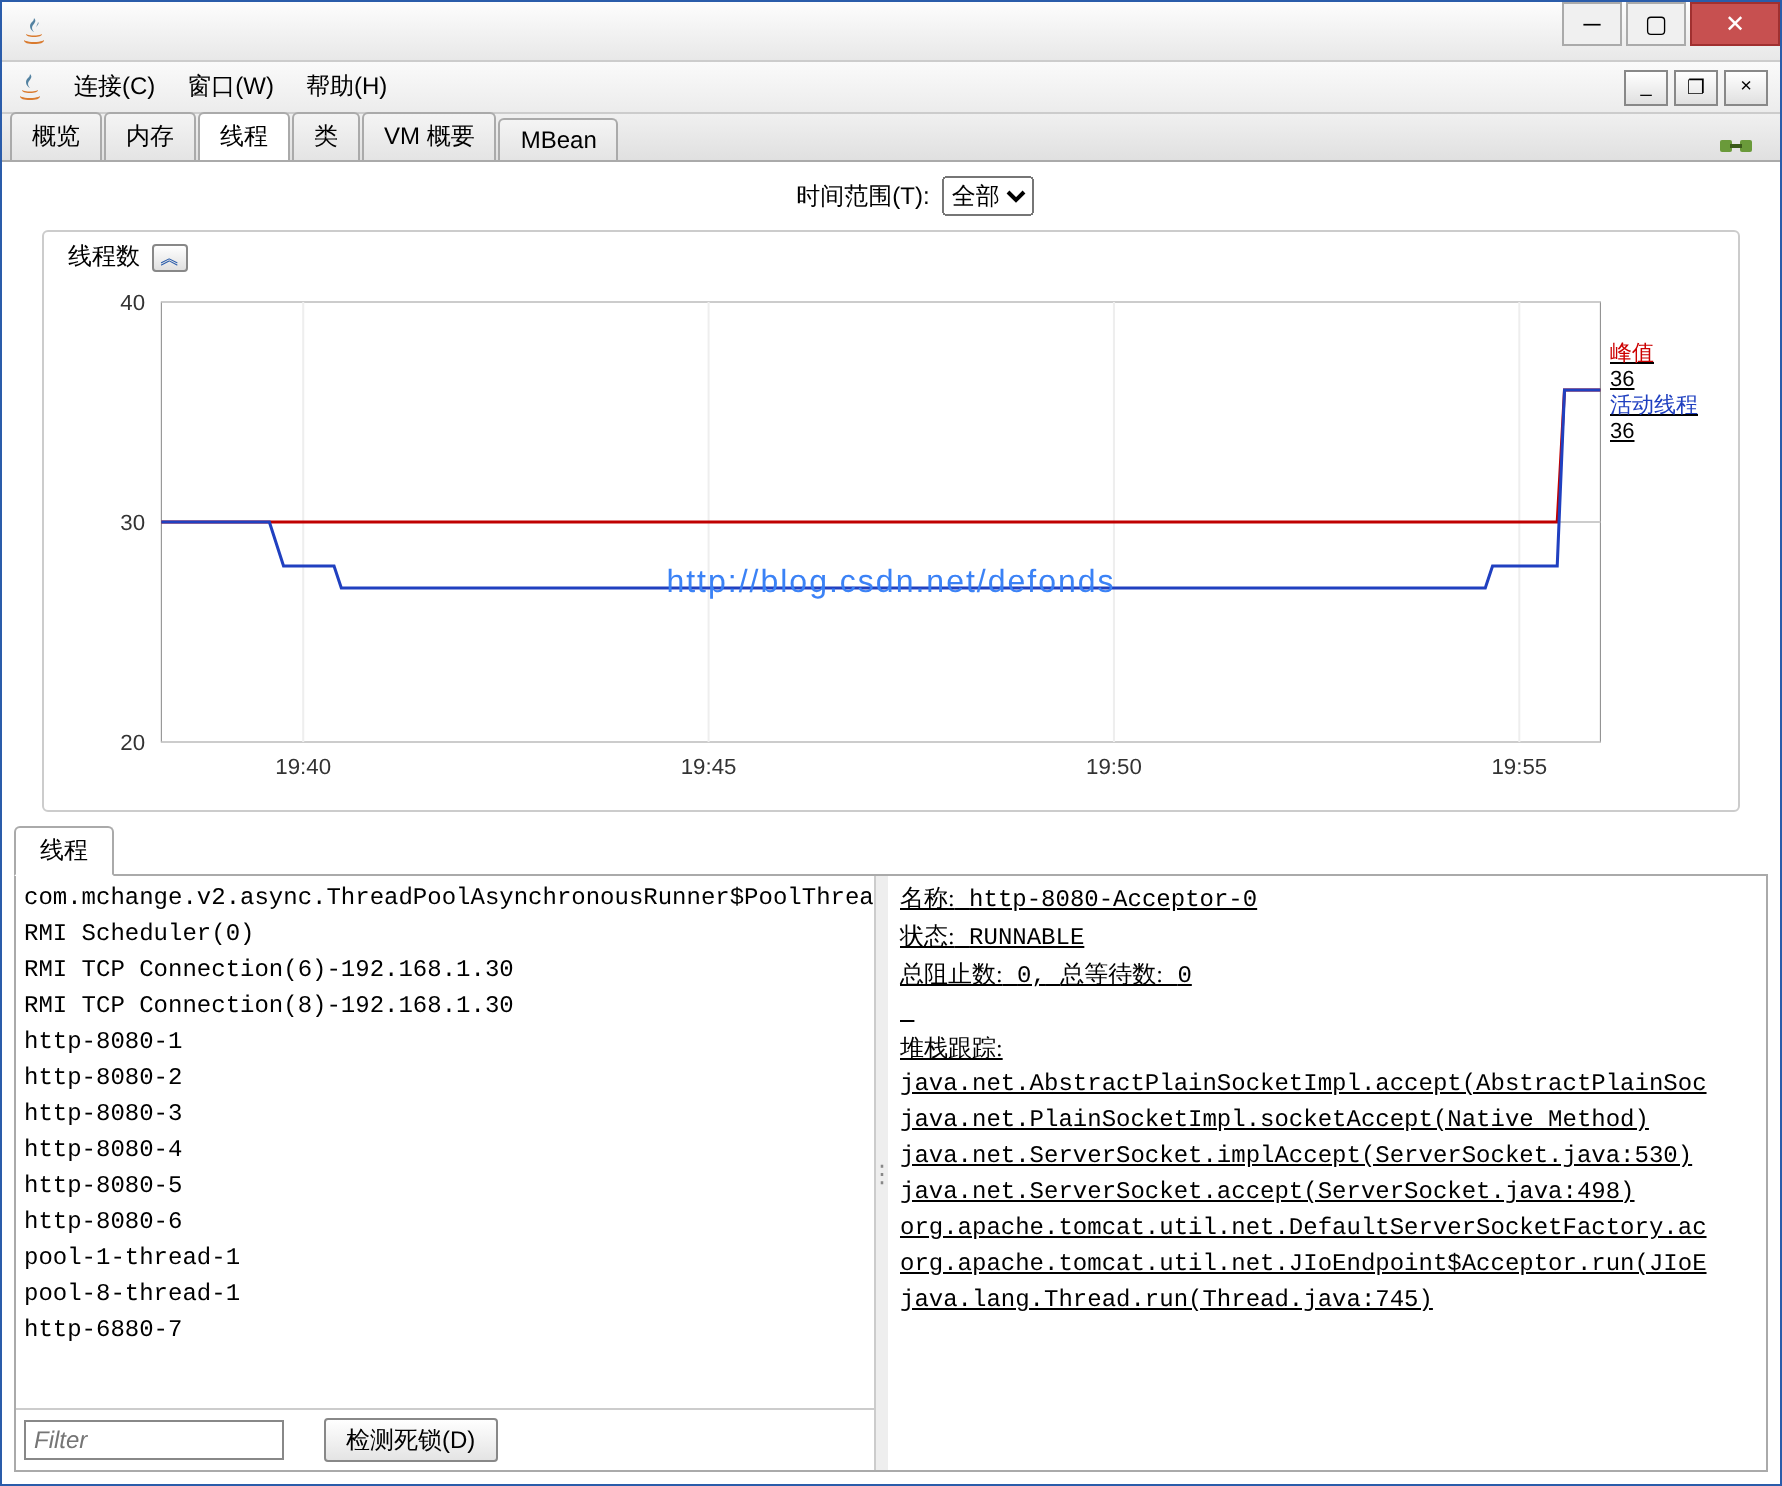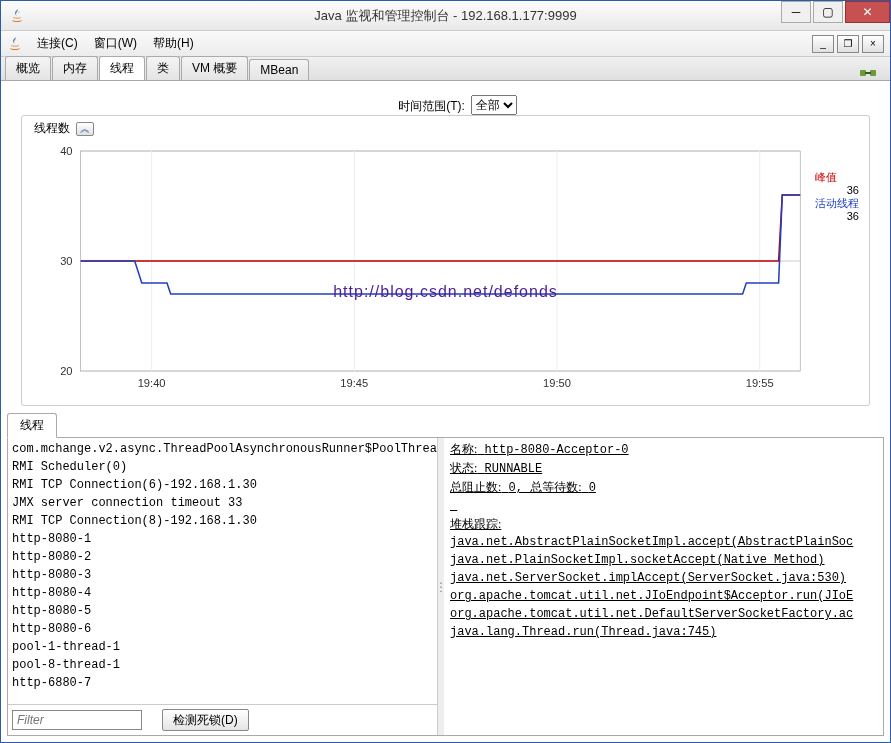--- a/index.html
+++ b/index.html
@@ -14,32 +14,32 @@
 .menubar { height: 26px; background: linear-gradient(#fafafa, #ececec); display: flex; align-items: center; padding: 0 6px; border-bottom: 1px solid #ccc; position: relative; }
 .menubar .appicon { width: 16px; height: 16px; margin-right: 6px; }
 .menubar .menuitem { padding: 3px 8px; cursor: pointer; }
 .menubar .right-ctrls { margin-left: auto; display: flex; gap: 3px; }
 .menubar .ctrlbtn { width: 22px; height: 18px; border: 1px solid #888; background: linear-gradient(#fff,#e0e0e0); font-size: 10px; display: flex; align-items: center; justify-content: center; cursor: pointer; }
 .tabbar { height: 24px; background: linear-gradient(#f0f0f0,#e0e0e0); display: flex; align-items: end; padding: 0 4px; border-bottom: 1px solid #aaa; position: relative; }
 .tabbar .tab { padding: 3px 10px; border: 1px solid #aaa; border-bottom: none; background: linear-gradient(#f4f4f4,#e4e4e4); margin-right: 1px; cursor: pointer; border-radius: 3px 3px 0 0; font-size: 12px; }
 .tabbar .tab.active { background: #fff; }
 .tabbar .endicon { margin-left: auto; margin-right: 8px; width: 20px; height: 14px; }
 .content { flex: 1; display: flex; flex-direction: column; background: #fff; overflow: hidden; }
-.timerange { height: 34px; display: flex; align-items: flex-end; justify-content: center; gap: 6px; padding-left: 24px; }
+.timerange { height: 34px; display: flex; align-items: center; justify-content: center; gap: 6px; padding-left: 24px; }
 .timerange select { height: 20px; font-size: 12px; }
 .chartsection { border: 1px solid #ccc; margin: 0 20px; border-radius: 3px; padding: 2px 8px 4px 8px; }
 .chartheader { display: flex; align-items: center; gap: 6px; padding: 2px 0 4px 4px; font-size: 12px; }
 .chartheader .collapsebtn { width: 18px; height: 14px; border: 1px solid #888; background: linear-gradient(#fff,#e0e0e0); border-radius: 2px; display: flex; align-items: center; justify-content: center; font-size: 10px; cursor: pointer; color: #2a5caa; }
 .chart { position: relative; height: 260px; font-family: sans-serif; }
 .chart svg { width: 100%; height: 100%; }
-.legend { position: absolute; right: 2px; top: 30px; font-size: 11px; line-height: 13px; }
+.legend { position: absolute; right: 12px; top: 30px; font-size: 11px; line-height: 13px; text-decoration: underline; }
 .legend .leg-peak { color: #c00; }
 .legend .leg-live { color: #2040c0; }
-.legend .leg-val { color: #000; text-align: right; }
-.watermark { position: absolute; left: 50%; top: 58%; transform: translate(-50%,-50%); color: #4c1d95; font-size: 16px; letter-spacing: 1px; pointer-events: none; }
+.legend .leg-val { color: #000; }
+.watermark { position: absolute; left: 50%; top: 58%; transform: translate(-50%,-50%); color: #3b82f6; font-size: 16px; letter-spacing: 1px; pointer-events: none; }
 .bottom { flex: 1; display: flex; flex-direction: column; margin: 6px 6px 6px 6px; overflow: hidden; }
 .threadtab { display: flex; }
 .threadtab .tab { padding: 3px 12px; border: 1px solid #aaa; border-bottom: 1px solid #fff; background: #fff; border-radius: 3px 3px 0 0; font-size: 12px; position: relative; top: 1px; z-index: 2; }
 .panes { flex: 1; display: flex; border: 1px solid #aaa; overflow: hidden; position: relative; }
 .leftpane { width: 430px; display: flex; flex-direction: column; border-right: 1px solid #ccc; }
 .threadlist { flex: 1; overflow-y: scroll; overflow-x: hidden; font-family: "Courier New", monospace; font-size: 12px; line-height: 18px; padding: 2px 4px; }
 .threadlist .item { white-space: nowrap; cursor: pointer; }
 .filterrow { display: flex; align-items: center; gap: 20px; padding: 4px; border-top: 1px solid #ccc; }
 .filterrow input { width: 130px; height: 20px; font-size: 12px; font-style: italic; color: #888; padding: 0 4px; border: 1px solid #888; }
 .filterrow button { height: 22px; padding: 0 10px; font-size: 12px; cursor: pointer; border: 1px solid #888; background: linear-gradient(#fff,#e4e4e4); border-radius: 2px; }
@@ -51,21 +51,20 @@
 </head>
 <body>
 
 <div class="window">
 
   <div class="titlebar">
     <svg class="sysicon" viewBox="0 0 16 16">
         <path fill="#d97a2e" d="M3 12c0 1.5 2 2 5 2s5-.5 5-2c0 0-1 1-5 1s-5-1-5-1zm1-3c0 1 1.5 1.5 4 1.5s4-.5 4-1.5c0 0-1 .8-4 .8s-4-.8-4-.8z"></path>
         <path fill="#5382a1" d="M8 1c2 2-1 3-1 5 0 1 1 2 1 2s-2-1-2-3c0-2 2-2 2-4zm2 2c1 1-1 2-1 3s1 1 1 1-1 0-1-1 1-2 1-3z"></path>
       </svg>
-    <div class="title">Java 监视和管理控制台 - 192.168.1.177:9999</div>
     <div class="winbtns">
       <div class="winbtn">─</div>
       <div class="winbtn">▢</div>
       <div class="winbtn close">✕</div>
     </div>
   </div>
 
   <div class="menubar">
     <svg class="appicon" viewBox="0 0 16 16">
         <path fill="#d97a2e" d="M3 12c0 1.5 2 2 5 2s5-.5 5-2c0 0-1 1-5 1s-5-1-5-1zm1-3c0 1 1.5 1.5 4 1.5s4-.5 4-1.5c0 0-1 .8-4 .8s-4-.8-4-.8z"></path>
@@ -150,21 +149,20 @@
     <div class="bottom">
       <div class="threadtab">
         <div class="tab">线程</div>
       </div>
       <div class="panes">
         <div class="leftpane">
           <div class="threadlist" id="threadlist">
               <div class="item">com.mchange.v2.async.ThreadPoolAsynchronousRunner$PoolThread-#2</div>
               <div class="item">RMI Scheduler(0)</div>
               <div class="item">RMI TCP Connection(6)-192.168.1.30</div>
-              <div class="item">JMX server connection timeout 33</div>
               <div class="item">RMI TCP Connection(8)-192.168.1.30</div>
               <div class="item">http-8080-1</div>
               <div class="item">http-8080-2</div>
               <div class="item">http-8080-3</div>
               <div class="item">http-8080-4</div>
               <div class="item">http-8080-5</div>
               <div class="item">http-8080-6</div>
               <div class="item">pool-1-thread-1</div>
               <div class="item">pool-8-thread-1</div>
               <div class="item">http-6880-7</div>
@@ -178,22 +176,23 @@
         <div class="rightpane">
           <div class="stackline"><span class="lbl">名称:</span>&nbsp;<span>http-8080-Acceptor-0</span></div>
           <div class="stackline"><span class="lbl">状态:</span>&nbsp;<span>RUNNABLE</span></div>
           <div class="stackline"><span class="lbl">总阻止数:</span>&nbsp;<span>0,</span>&nbsp;<span class="lbl">总等待数:</span>&nbsp;<span>0</span></div>
           <div class="stackline">&nbsp;</div>
           <div class="stackline lbl">堆栈跟踪:</div>
           <div id="stacklines">
               <div class="stackline">java.net.AbstractPlainSocketImpl.accept(AbstractPlainSoc</div>
               <div class="stackline">java.net.PlainSocketImpl.socketAccept(Native Method)</div>
               <div class="stackline">java.net.ServerSocket.implAccept(ServerSocket.java:530)</div>
+              <div class="stackline">java.net.ServerSocket.accept(ServerSocket.java:498)</div>
+              <div class="stackline">org.apache.tomcat.util.net.DefaultServerSocketFactory.ac</div>
               <div class="stackline">org.apache.tomcat.util.net.JIoEndpoint$Acceptor.run(JIoE</div>
-              <div class="stackline">org.apache.tomcat.util.net.DefaultServerSocketFactory.ac</div>
               <div class="stackline">java.lang.Thread.run(Thread.java:745)</div>
             </div>
         </div>
       </div>
     </div>
 
   </div>
 </div>
 
 </body></html>

